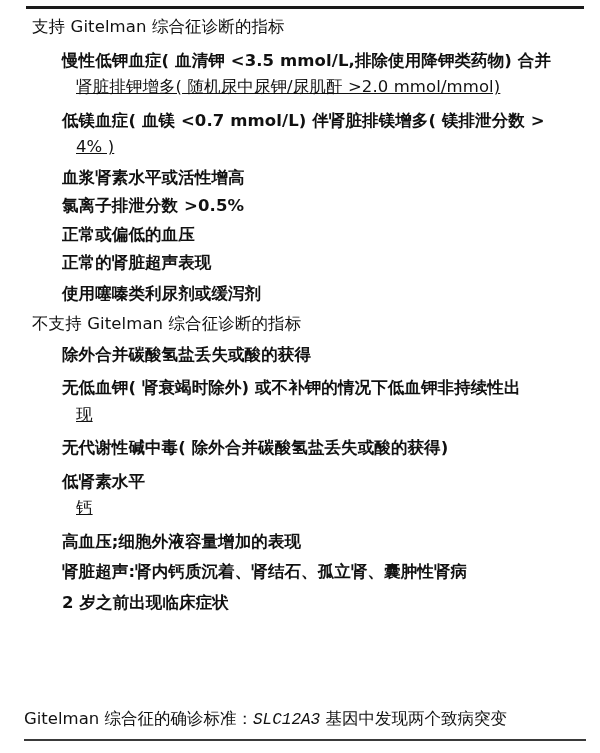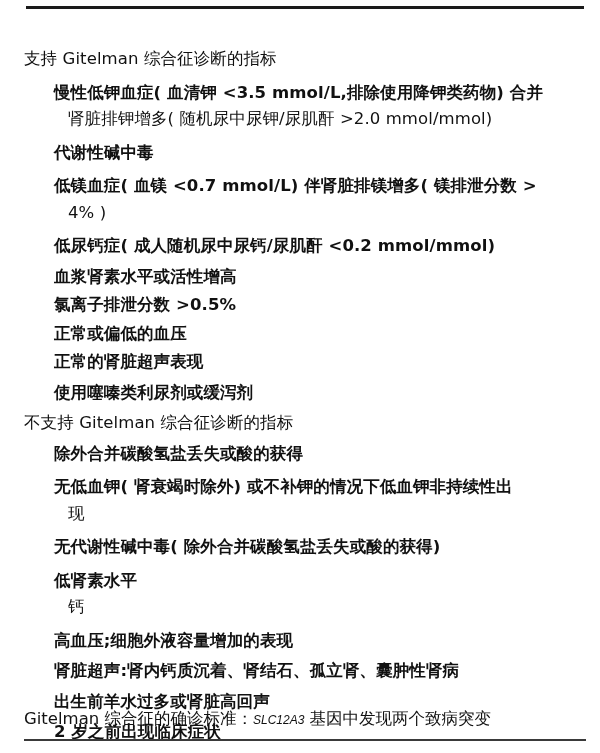--- a/index.html
+++ b/index.html
@@ -34,24 +34,23 @@
   .rule-bottom {
     position: absolute;
     left: 24px;
     right: 14px;
     top: 739px;
     height: 2px;
     background: #3a3a3a;
   }
   .body-block {
     position: absolute;
-    left: 0;
+    left: 8px;
     right: 0;
     top: 14px;
-    margin-top: 32px;
   }
   .line {
     font-size: 16.5px;
     line-height: 26.5px;
     letter-spacing: 0.1px;
     white-space: nowrap;
     color: #111;
   }
   
   .sec-head {
@@ -59,29 +58,30 @@
     margin-bottom: 3px;
   }
   
   .item {
     margin-left: 54px;
     font-weight: bold;
   }
   
   .item-cont {
     margin-left: 68px;
+    text-decoration: underline;
   }
   
   .tight { margin-top: 2px; }
   .gap   { margin-top: 7px; }
   .gap-sm{ margin-top: 4px; }
   .gene {
-    font-family: Liberation Sans, sans-serif;
+    font-family: Liberation Mono, monospace;
     font-style: italic;
-    font-size: 12px;
+    font-size: 16px;
   }
   .footer-line {
     position: absolute;
     left: 24px;
     top: 706px;
     font-size: 16.5px;
     line-height: 26px;
     white-space: nowrap;
   }
 </style>
@@ -92,26 +92,24 @@
 
   <div class="rule-top"></div>
 
   <div class="body-block">
 
     <div class="line sec-head">支持 Gitelman 综合征诊断的指标</div>
 
     <div class="line item gap">慢性低钾血症( 血清钾 &lt;3.5 mmol/L,排除使用降钾类药物) 合并</div>
     <div class="line item-cont">肾脏排钾增多( 随机尿中尿钾/尿肌酐 &gt;2.0 mmol/mmol)</div>
 
-    <div class="line item gap">代谢性碱中毒</div>
 
     <div class="line item gap">低镁血症( 血镁 &lt;0.7 mmol/L) 伴肾脏排镁增多( 镁排泄分数 &gt;</div>
     <div class="line item-cont">4% )</div>
 
-    <div class="line item gap">低尿钙症( 成人随机尿中尿钙/尿肌酐 &lt;0.2 mmol/mmol)</div>
 
     <div class="line item gap-sm">血浆肾素水平或活性增高</div>
 
     <div class="line item tight">氯离子排泄分数 &gt;0.5%</div>
 
     <div class="line item tight">正常或偏低的血压</div>
 
     <div class="line item tight">正常的肾脏超声表现</div>
 
     <div class="line item gap-sm">使用噻嗪类利尿剂或缓泻剂</div>
@@ -126,21 +124,20 @@
     <div class="line item gap">无代谢性碱中毒( 除外合并碳酸氢盐丢失或酸的获得)</div>
 
     <div class="line item gap">低肾素水平</div>
 
     <div class="line item-cont">钙</div>
 
     <div class="line item gap">高血压;细胞外液容量增加的表现</div>
 
     <div class="line item gap-sm">肾脏超声:肾内钙质沉着、肾结石、孤立肾、囊肿性肾病</div>
 
-    <div class="line item gap-sm">出生前羊水过多或肾脏高回声</div>
 
     <div class="line item gap-sm">2 岁之前出现临床症状</div>
 
   </div>
 
   <div class="footer-line">
     <span>Gitelman 综合征的确诊标准：</span><span class="gene">SLC12A3</span><span> 基因中发现两个致病突变</span>
   </div>
 
   <div class="rule-bottom"></div>

